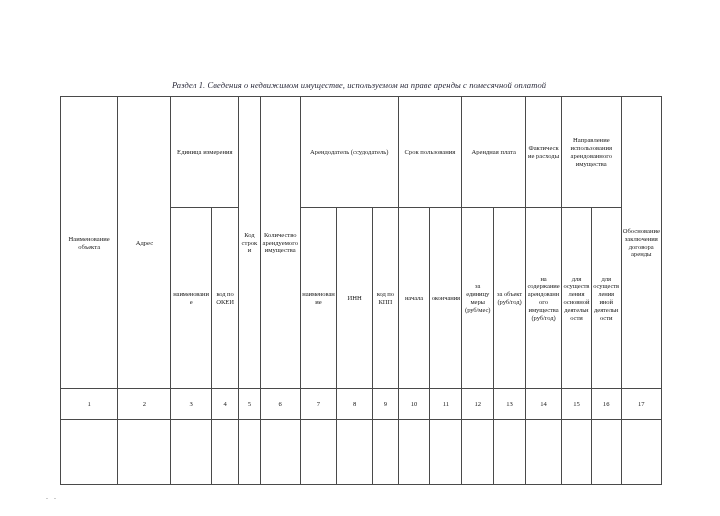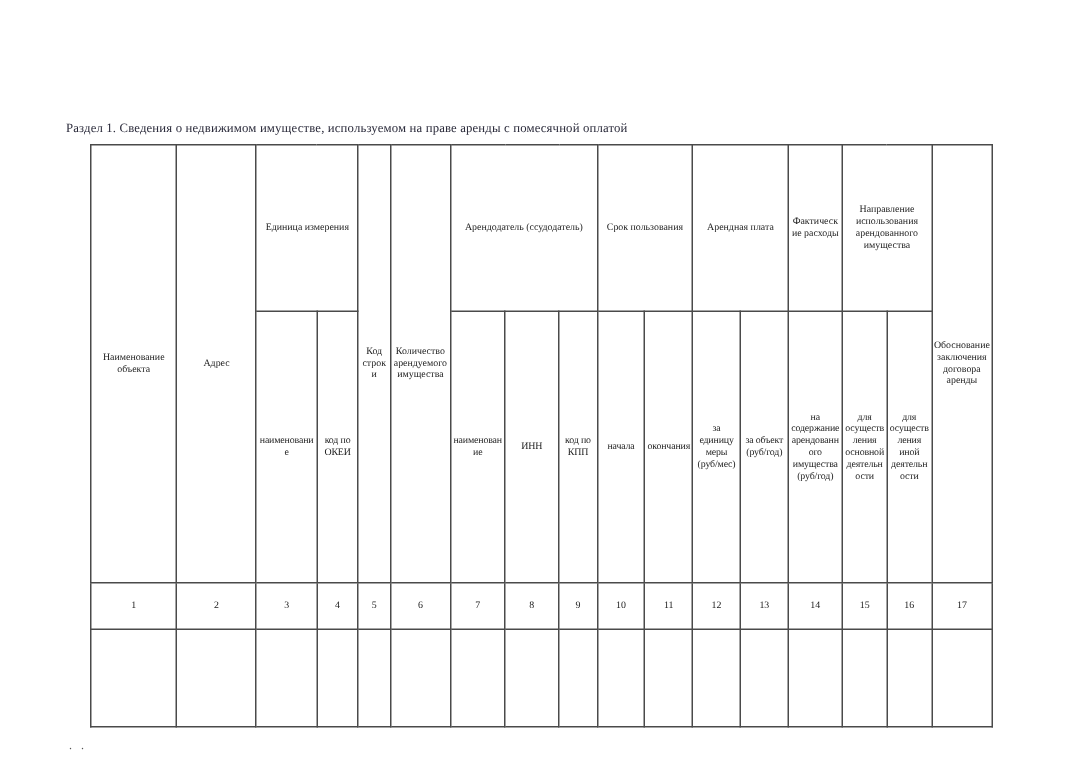--- a/index.html
+++ b/index.html
@@ -16,27 +16,29 @@
     overflow: hidden;
   }
   .page {
     position: absolute;
     left: 0; top: 0;
     width: 720px;
     height: 516px;
   }
   .section-title {
     position: absolute;
-    left: 44px;
+    left: 59px;
     top: 80px;
     width: 600px;
     font-size: 8.5px;
+    font-style: italic;
     color: #2a2a3a;
     letter-spacing: 0.1px;
     white-space: nowrap;
+    text-align: center;
   }
   table.doc {
     position: absolute;
     left: 60px;
     top: 96px;
     border-collapse: collapse;
     table-layout: fixed;
     width: 602px;
   }
   table.doc td {

